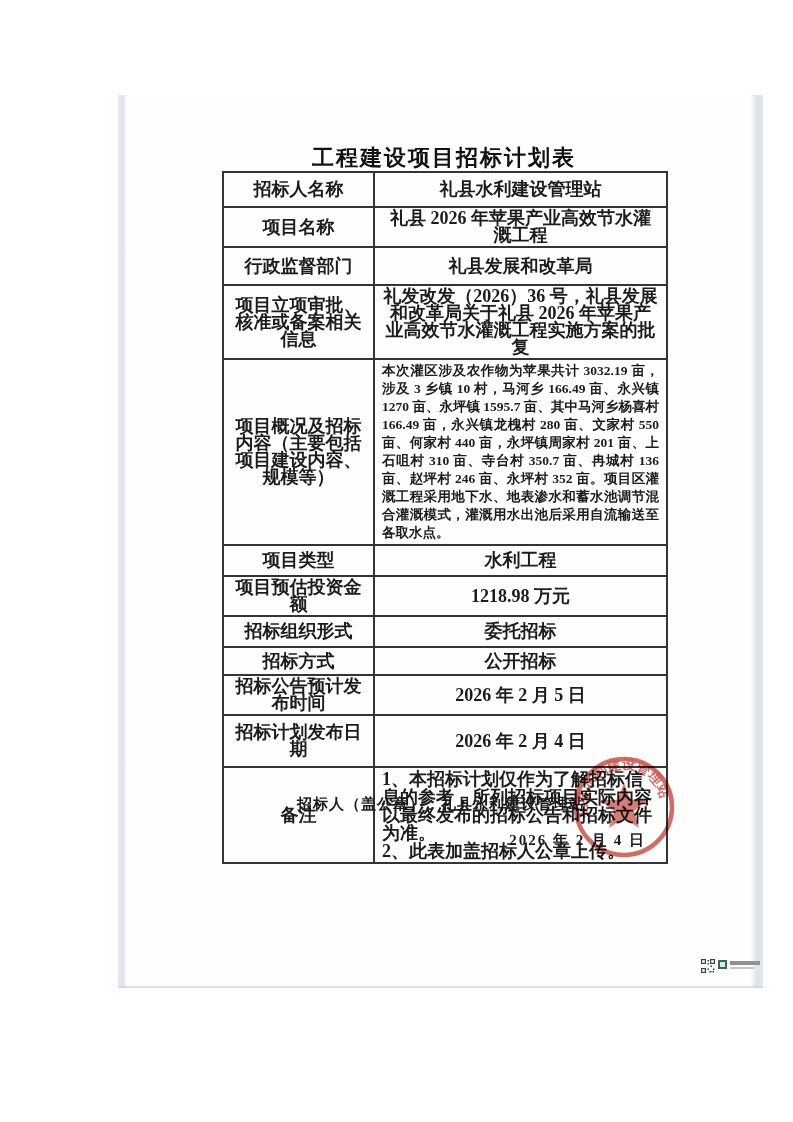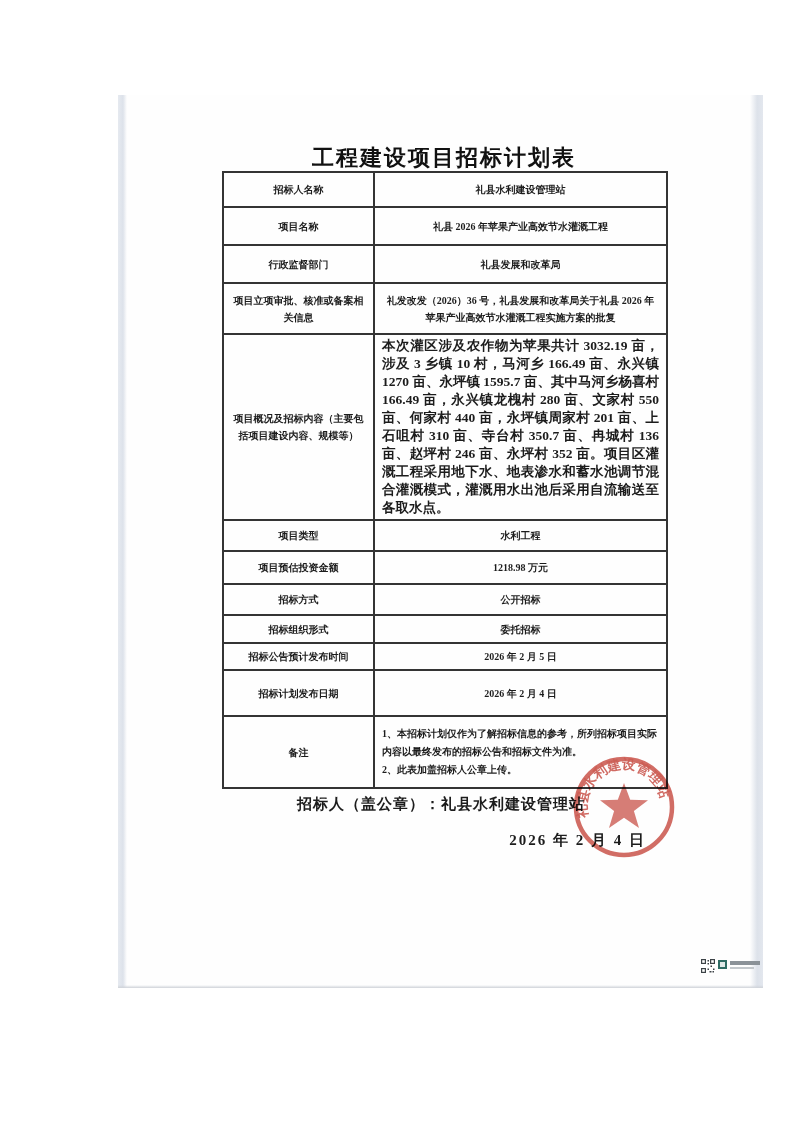--- a/index.html
+++ b/index.html
@@ -35,38 +35,38 @@
   }
   table.tender{
     position:absolute;left:104px;top:76px;width:444px;
     border-collapse:collapse;table-layout:fixed;
   }
   table.tender col.c1{width:151px;}
   table.tender col.c2{width:293px;}
   table.tender td{
     border:2px solid #343434;
     vertical-align:middle;
-    font-size:10px;font-weight:700;
+    font-size:18px;font-weight:700;
     padding:2px 7px;
     line-height:17px;
   }
   td.cell-label{text-align:center;}
   td.cell-value{text-align:center;}
   
   tr:nth-child(1){height:35px;}
   tr:nth-child(2){height:38px;}
   tr:nth-child(3){height:38px;}
   tr:nth-child(4){height:51px;padding-left:36px;}
   tr:nth-child(5){height:145px;}
   tr:nth-child(6){height:31px;}
   tr:nth-child(7){height:33px;}
   tr:nth-child(8){height:31px;}
   tr:nth-child(9){height:28px;}
   tr:nth-child(10){height:27px;}
-  tr:nth-child(11){height:46px;}
+  tr:nth-child(11){height:52px;}
   tr:nth-child(12){height:72px;}
   
   tr:nth-child(4) td.cell-value{text-align:center;line-height:17px;}
   tr:nth-child(5) td.cell-value{text-align:justify;line-height:18px;font-size:13.5px;}
   tr:nth-child(12) td.cell-value{text-align:left;white-space:pre-line;line-height:18px;vertical-align:middle;}
   .sign-line{
     position:absolute;left:104px;top:700px;width:438px;
     text-align:center;font-size:15px;font-weight:700;letter-spacing:1px;
   }
   .sign-date{
@@ -133,27 +133,27 @@
       <td class="cell-label">项目类型</td>
       <td class="cell-value">水利工程</td>
     </tr>
 
     <tr>
       <td class="cell-label">项目预估投资金额</td>
       <td class="cell-value">1218.98 万元</td>
     </tr>
 
     <tr>
+      <td class="cell-label">招标组织形式</td>
+      <td class="cell-value">委托招标</td>
+    </tr>
+
+    <tr>
       <td class="cell-label">招标方式</td>
       <td class="cell-value">公开招标</td>
-    </tr>
-
-    <tr>
-      <td class="cell-label">招标组织形式</td>
-      <td class="cell-value">委托招标</td>
     </tr>
 
     <tr>
       <td class="cell-label">招标公告预计发布时间</td>
       <td class="cell-value">2026 年 2 月 5 日</td>
     </tr>
 
     <tr>
       <td class="cell-label">招标计划发布日期</td>
       <td class="cell-value">2026 年 2 月 4 日</td>

